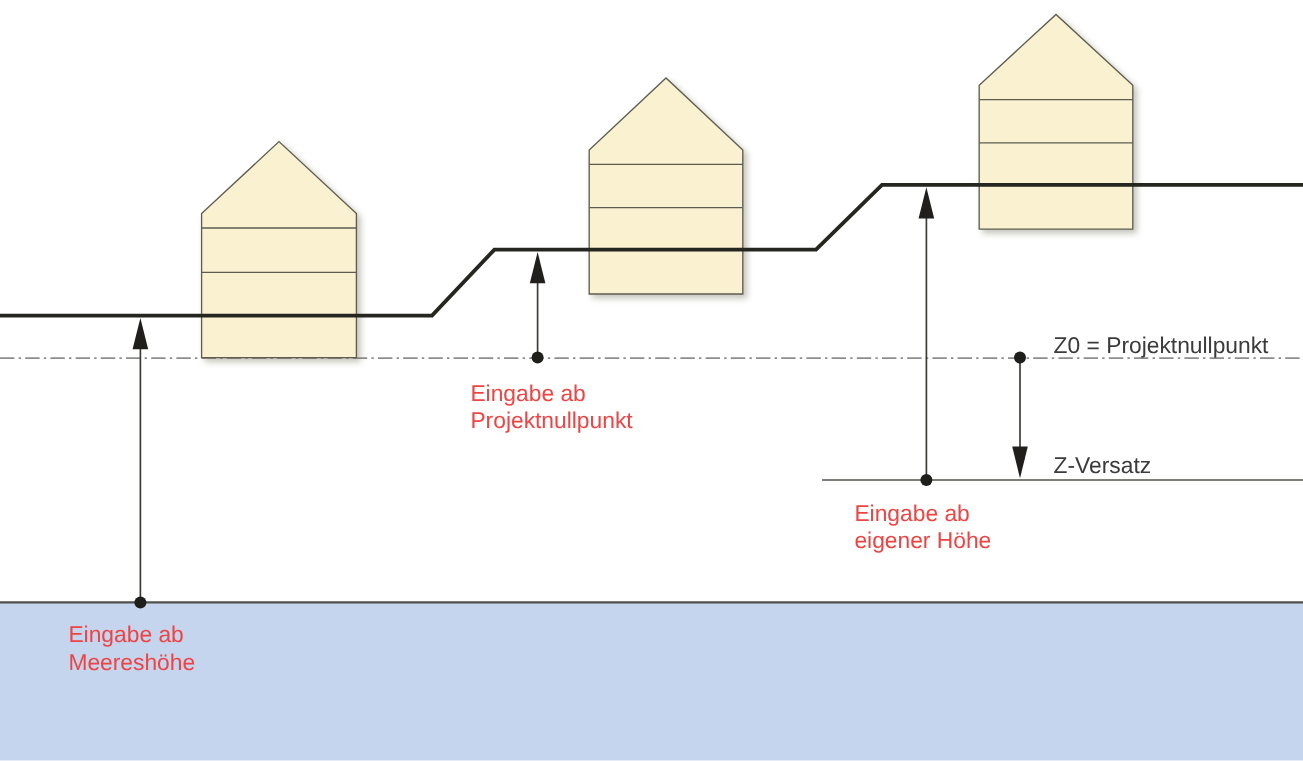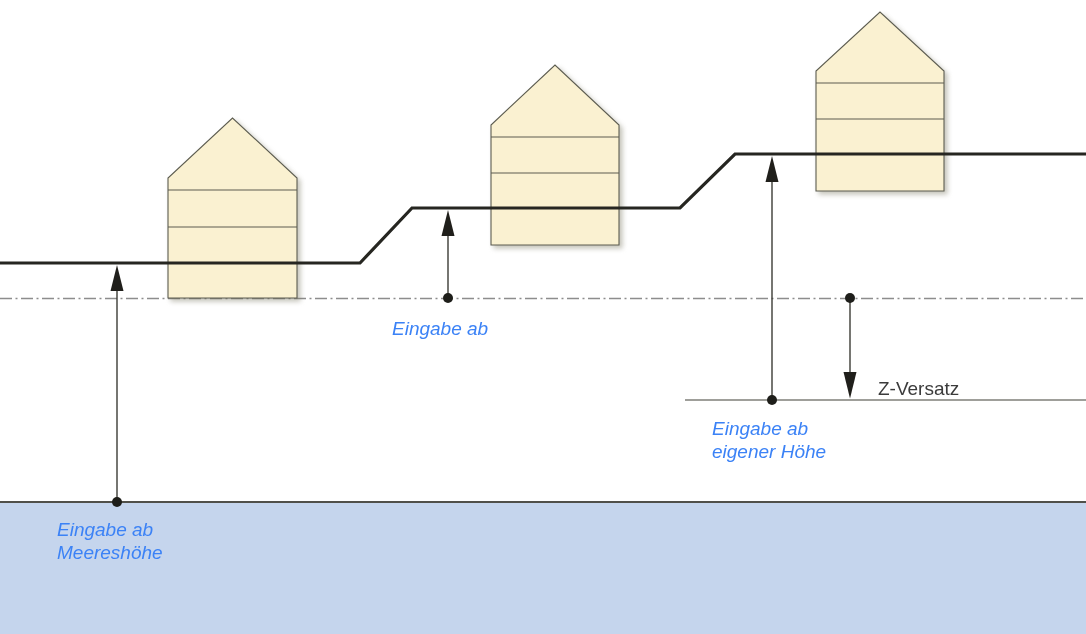--- a/index.html
+++ b/index.html
@@ -19,21 +19,21 @@
   .ref-line{stroke:#7F7F79;stroke-width:1.6;}
   .sea-line{stroke:#50504A;stroke-width:2;}
   .arrow-shaft{stroke:#3C3C36;stroke-width:1.4;}
   .arrow-head{fill:#201F1B;}
   .arrow-dot{fill:#1E1E1A;}
   .lbl{
     position:absolute;
     font-size:19px;line-height:23px;
     white-space:nowrap;
   }
-  .lbl.accent{color:#3b82f6;font-style:italic;}
+  .lbl.accent{color:#ef4444;}
   .lbl.dark{color:#3B3B3B;}
   .lbl span{display:block;}
 </style>
 </head>
 <body>
 
 <div id="stage">
 
   <svg width="1086" height="634" viewBox="0 0 1086 634">
 
@@ -89,23 +89,25 @@
     </g>
   </svg>
 
   <div class="lbl accent" style="left:57px;top:518px;">
     <span>Eingabe ab</span>
     <span>Meereshöhe</span>
   </div>
 
   <div class="lbl accent" style="left:392px;top:317px;">
     <span>Eingabe ab</span>
+    <span>Projektnullpunkt</span>
   </div>
 
   <div class="lbl accent" style="left:712px;top:417px;">
     <span>Eingabe ab</span>
     <span>eigener Höhe</span>
   </div>
 
+  <div class="lbl dark" style="left:878px;top:277px;">Z0 = Projektnullpunkt</div>
 
   <div class="lbl dark" style="left:878px;top:377px;text-align:center;">Z-Versatz</div>
 
 </div>
 
 </body></html>

